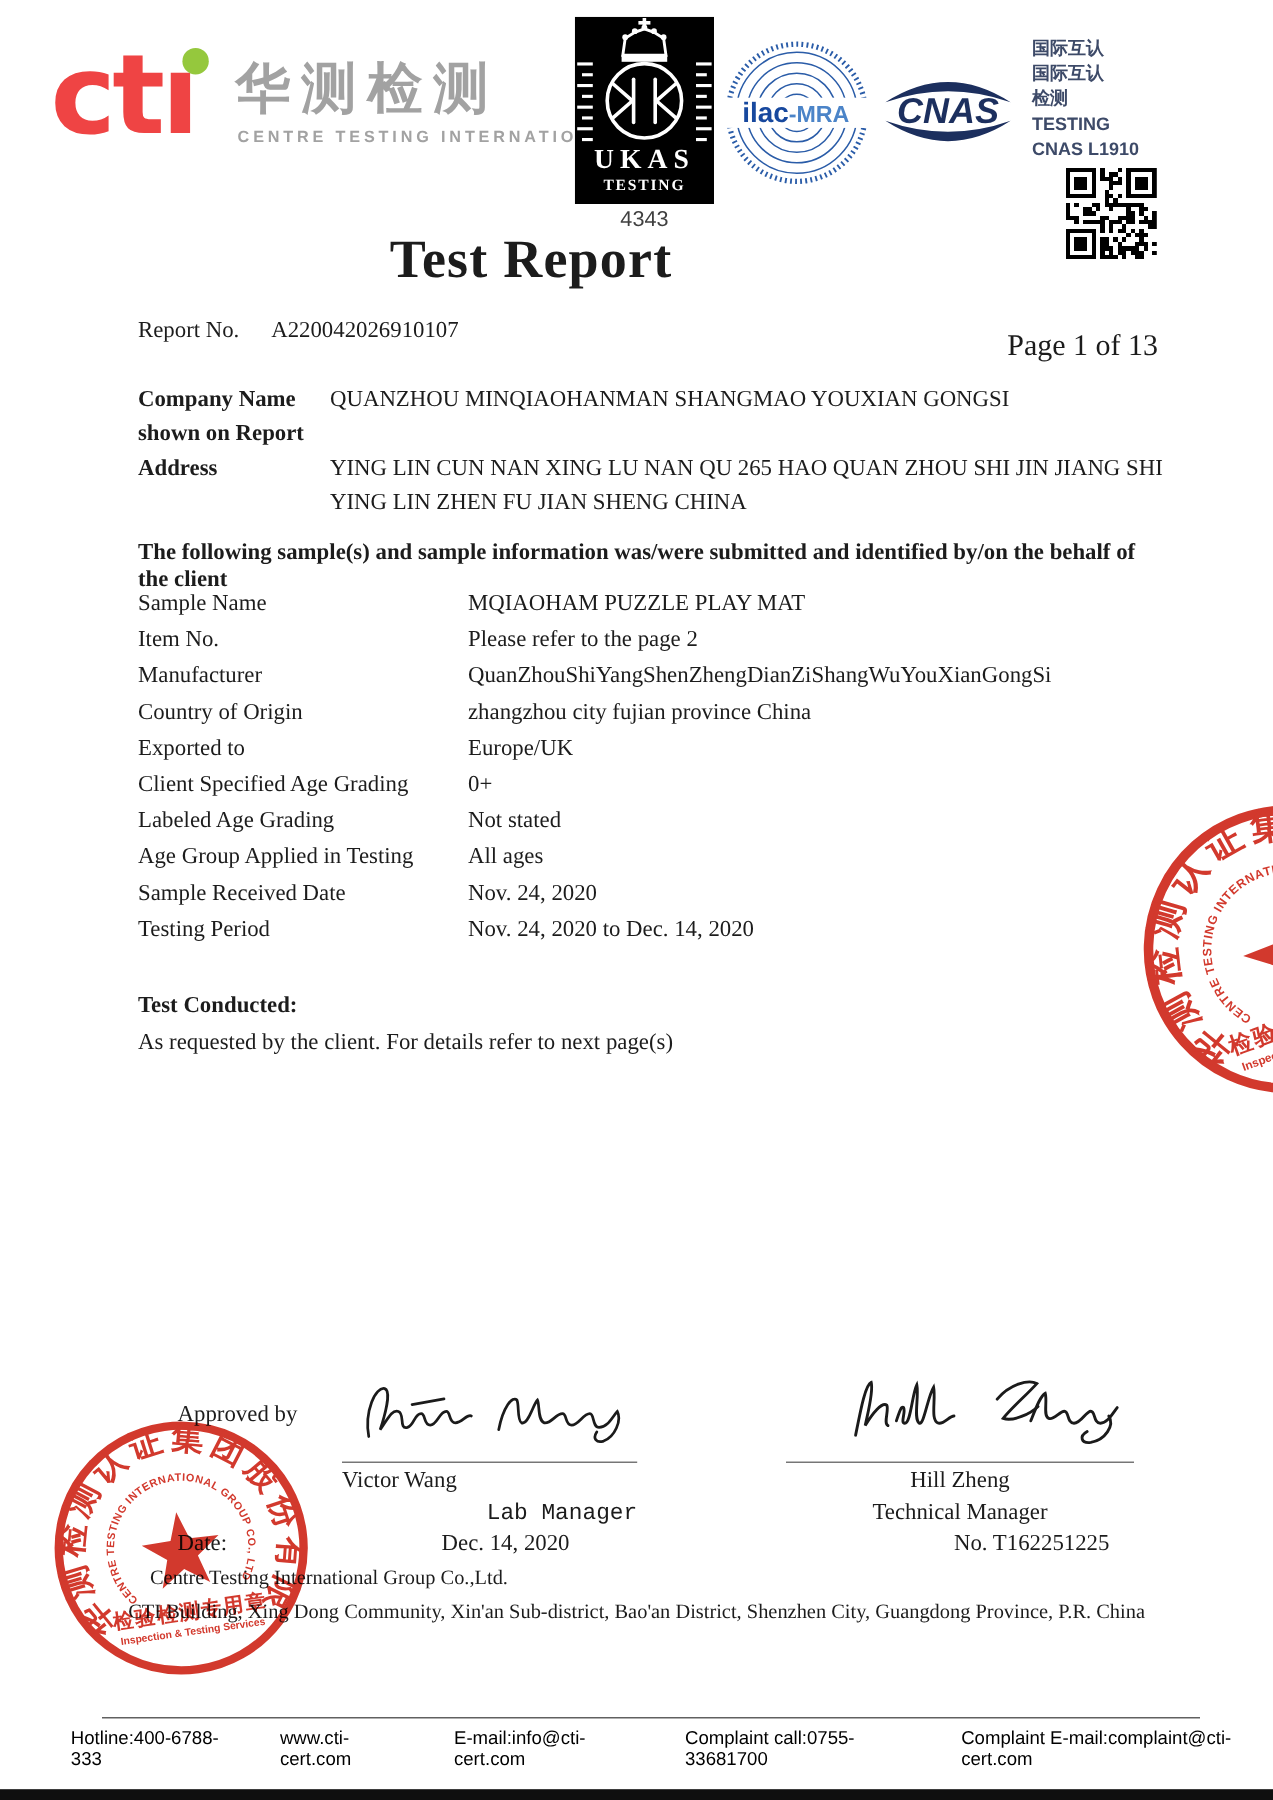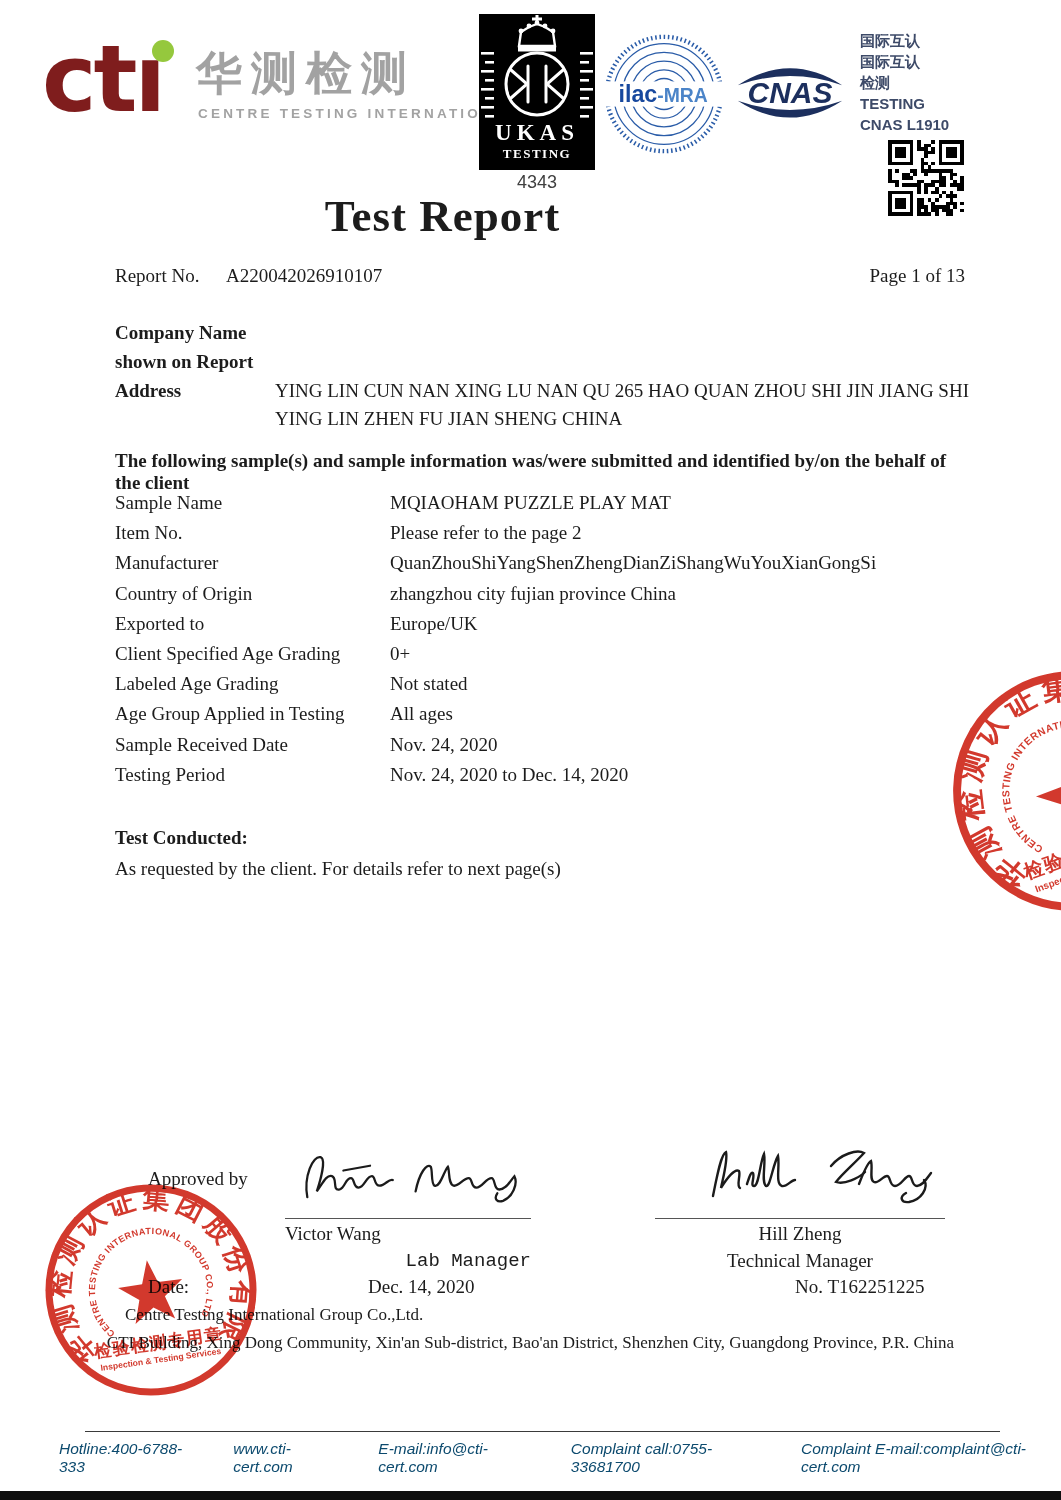--- a/index.html
+++ b/index.html
@@ -5,21 +5,21 @@
   html,body{margin:0;padding:0;background:#e8e8e8;}
   #page{position:relative;width:1061px;height:1500px;background:#ffffff;overflow:hidden;
         font-family:"Liberation Serif",serif;color:#1c1c1c;}
   .abs{position:absolute;}
   .sans{font-family:"Liberation Sans","DejaVu Sans",sans-serif;}
   .b{font-weight:bold;}
   .nowrap{white-space:nowrap;}
 
   
   #cti-word{left:42px;top:38px;font-family:"DejaVu Sans",sans-serif;font-weight:800;
-            font-size:92px;line-height:84px;color:#7f1d1d;letter-spacing:-3px;}
+            font-size:92px;line-height:84px;color:#ef4444;letter-spacing:-3px;}
   #cti-dot{left:152px;top:40px;width:22px;height:22px;border-radius:50%;}
   #cti-cn{left:196px;top:48px;font-size:46px;line-height:50px;color:#a2a2a2;letter-spacing:9px;font-weight:600;}
   #cti-sub{left:198px;top:106px;font-size:13.5px;color:#a2a2a2;letter-spacing:3.2px;font-weight:600;}
 
   #accr{left:860px;top:30px;font-size:15px;line-height:21px;color:#3d4a68;font-weight:600;}
   #qr{left:888px;top:140px;width:76px;height:76px;}
 
   #title{left:0;top:190px;width:885px;text-align:center;font-size:45px;font-weight:bold;letter-spacing:1px;}
   #report-no-label{left:115px;}
   #report-no-value{left:226px;}
@@ -53,21 +53,21 @@
   #sig-right{left:688px;top:1136px;}
   #sig-line-r{left:655px;top:1218px;width:290px;border-top:1px solid #555;}
   #sig-name-r{left:655px;top:1223px;width:290px;text-align:center;font-size:19px;}
   #sig-title-r{left:655px;top:1250px;width:290px;text-align:center;font-size:19px;}
   #report-no2{left:795px;top:1276px;font-size:19px;}
 
   #corp-name{left:125px;top:1305px;font-size:17px;}
   #corp-addr{left:0;top:1333px;width:1061px;text-align:center;font-size:17px;}
 
   #footer-line{left:85px;top:1431px;width:915px;border-top:1.5px solid #3a3a3a;}
-  #footer-row{left:59px;top:1440px;font-size:15.5px;color:#0c4a6e;display:flex;gap:38px;font-style:italic;}
+  #footer-row{left:59px;top:1440px;font-size:15.5px;color:#000000;display:flex;gap:38px;}
   #bottom-bar{left:0;top:1491px;width:1061px;height:9px;background:#0f0f0f;}
 
   .stamp{mix-blend-mode:multiply;opacity:.93;}
   #stamp-left{left:41px;top:1180px;transform:rotate(-8deg);}
   #stamp-right{left:948px;top:666px;transform:rotate(-20deg);}
 </style>
 </head>
 <body>
 
 <div id="page">
@@ -295,24 +295,25 @@
         <rect x="13" y="20" width="1" height="1"></rect>
         <rect x="16" y="20" width="1" height="1"></rect>
         <rect x="17" y="20" width="1" height="1"></rect>
       </g>
   </svg>
 
   <div class="abs" id="title">Test Report</div>
 
   <div class="abs" id="report-no-label" style="top:265px;font-size:19px">Report No.</div>
   <div class="abs" id="report-no-value" style="top:265px;font-size:19px">A220042026910107</div>
-  <div class="abs" id="page-no" style="top:265px;font-size:19px">Page 1 of 13</div>
+  <div class="abs" id="page-no" style="top:275px;font-size:25px">Page 1 of 13</div>
 
   <div class="abs b" id="company-label1">Company Name</div>
   <div class="abs b" id="company-label2">shown on Report</div>
+  <div class="abs nowrap" id="company-value">QUANZHOU MINQIAOHANMAN SHANGMAO YOUXIAN GONGSI</div>
   <div class="abs b" id="address-label">Address</div>
   <div class="abs nowrap" id="address1">YING LIN CUN NAN XING LU NAN QU 265 HAO QUAN ZHOU SHI JIN JIANG SHI</div>
   <div class="abs nowrap" id="address2">YING LIN ZHEN FU JIAN SHENG CHINA</div>
 
   <div class="abs b nowrap" id="intro1">The following sample(s) and sample information was/were submitted and identified by/on the behalf of</div>
   <div class="abs b" id="intro2">the client</div>
 
   <div class="abs" id="fields">
     <div class="frow" style="top:0px"><span>Sample Name</span><span class="fv">MQIAOHAM PUZZLE PLAY MAT</span></div>
     <div class="frow" style="top:30.2px"><span>Item No.</span><span class="fv">Please refer to the page 2</span></div>

